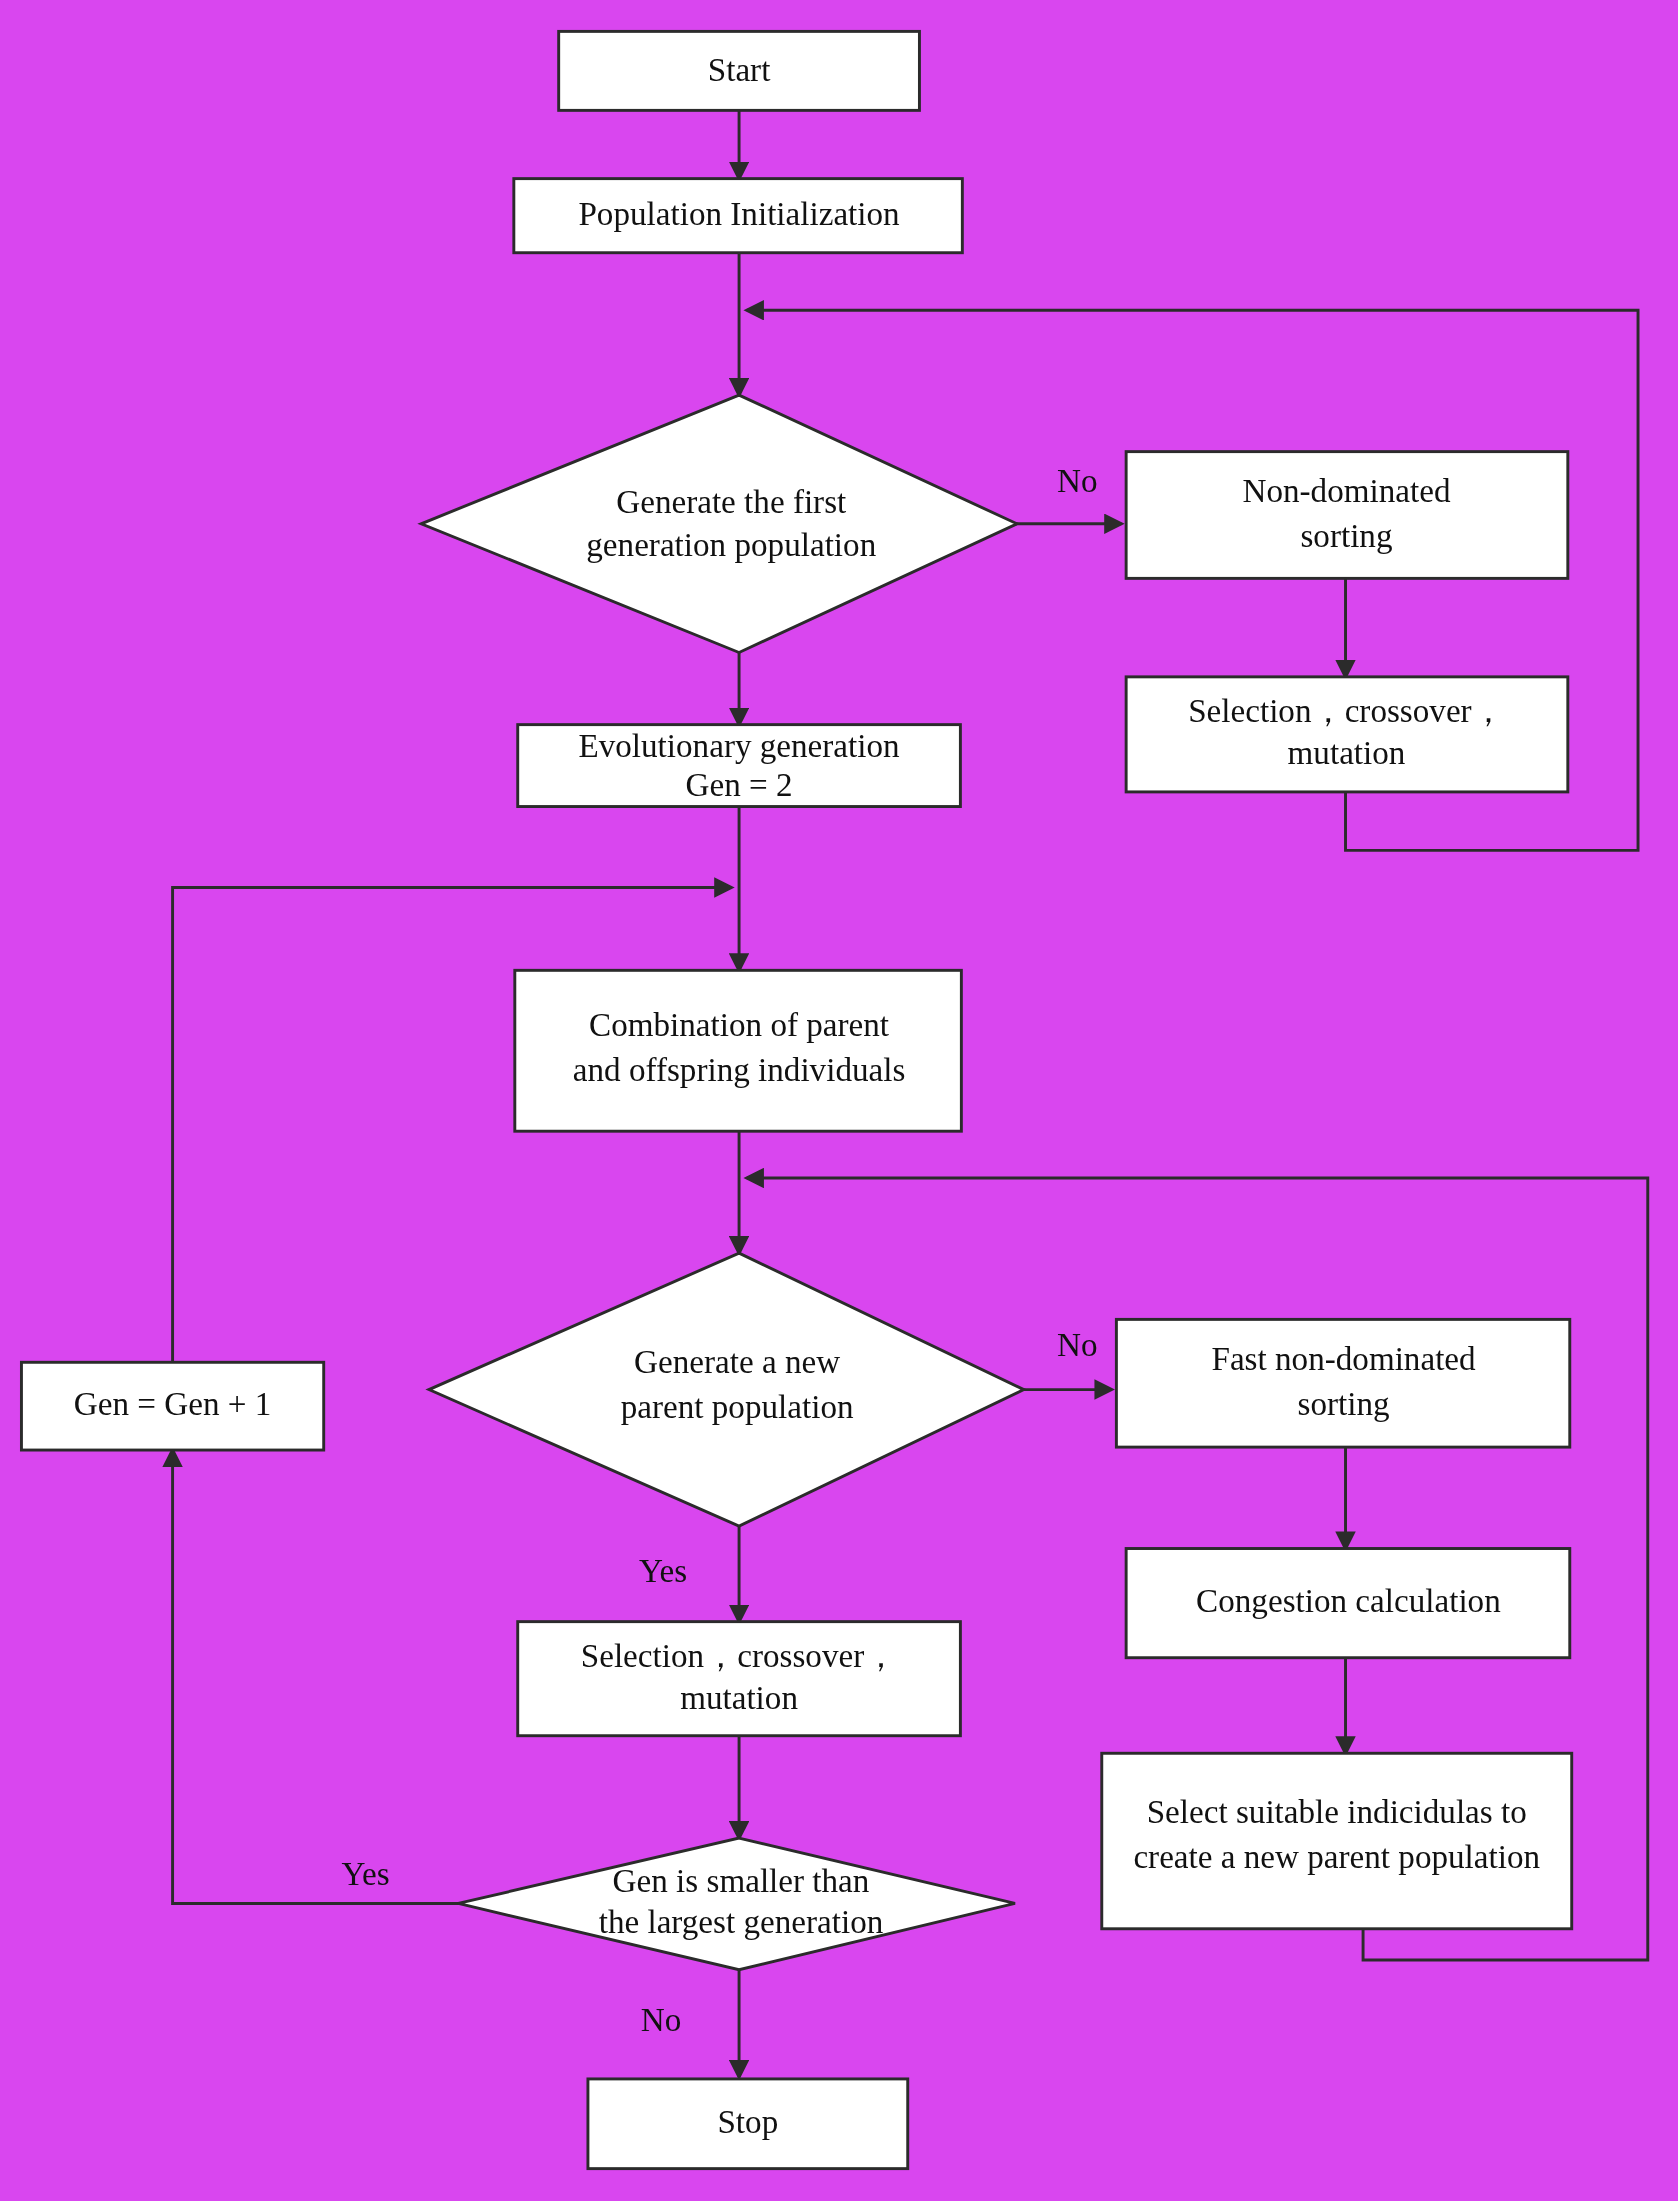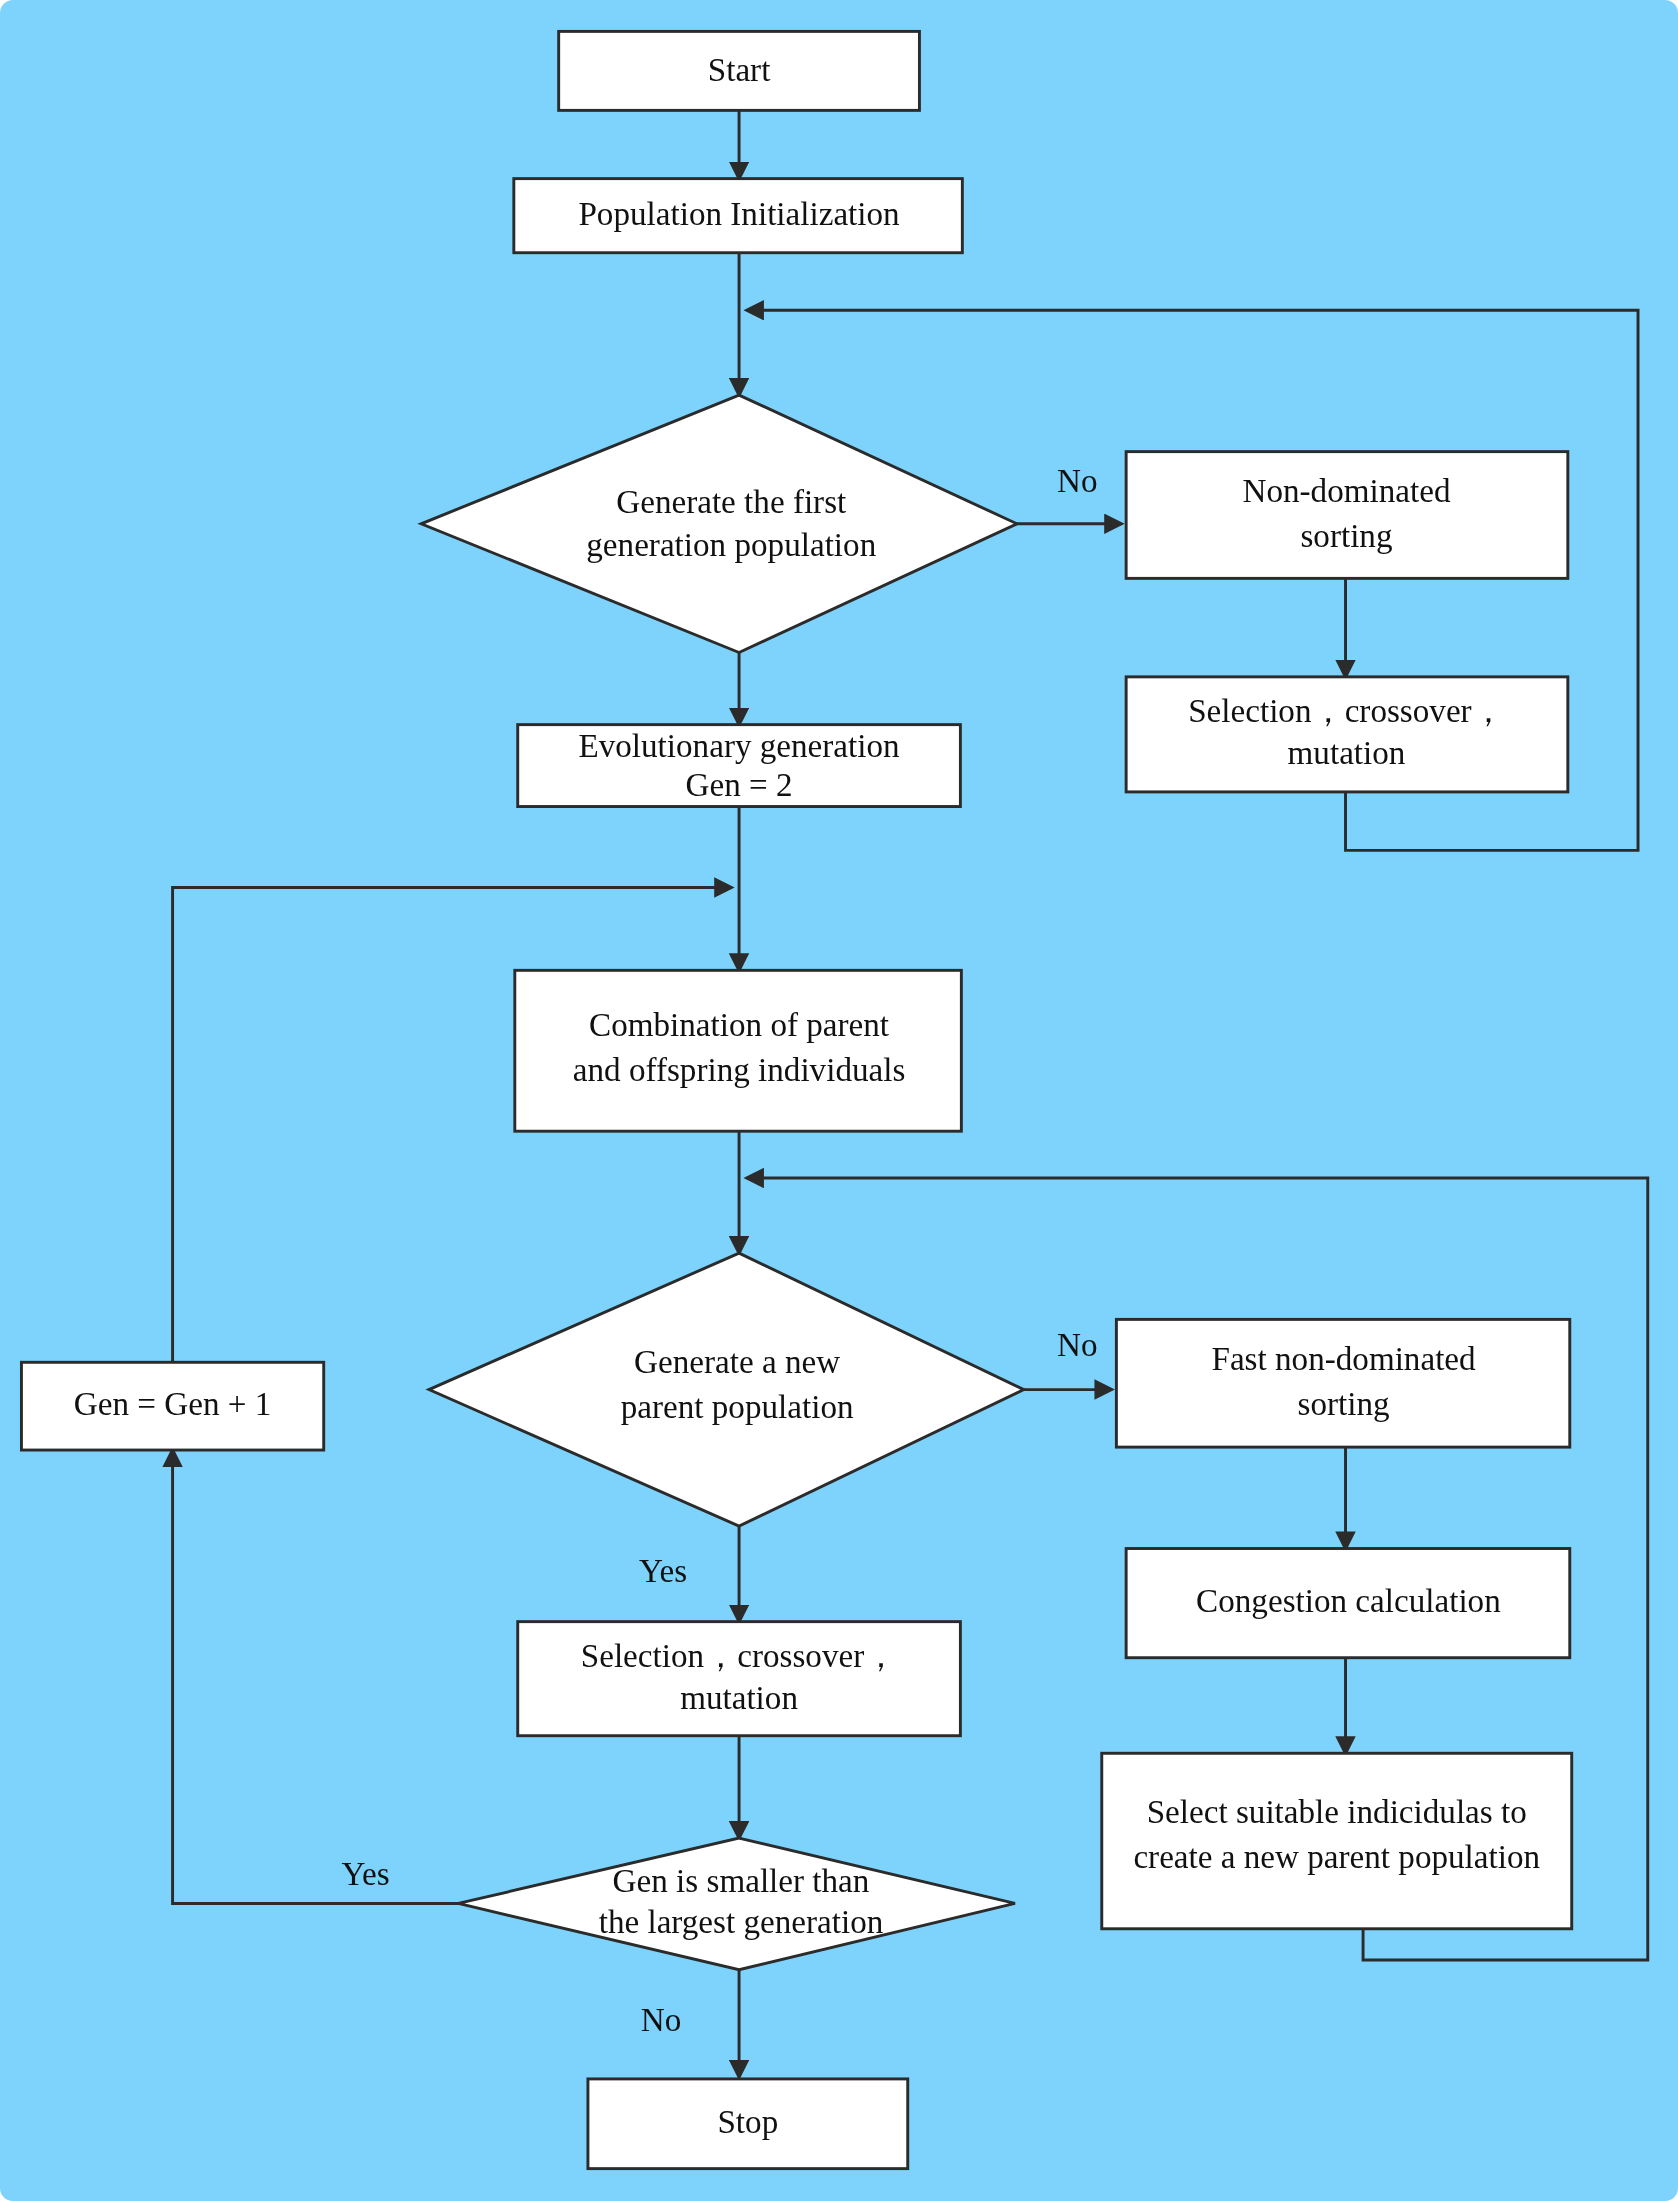--- a/index.html
+++ b/index.html
@@ -7,23 +7,22 @@
     padding: 0;
     background: #ffffff;
   }
   body {
     font-family: "Liberation Serif", "DejaVu Serif", serif;
   }
   #canvas-wrap {
     position: relative;
     width: 1678px;
     height: 2201px;
-    background: #7dd3fc;
+    background: #d946ef;
     overflow: hidden;
-    border-radius: 13px;
   }
   svg#flow {
     position: absolute;
     left: 0;
     top: 0;
     width: 1678px;
     height: 2201px;
     display: block;
   }
   .node-shape {

